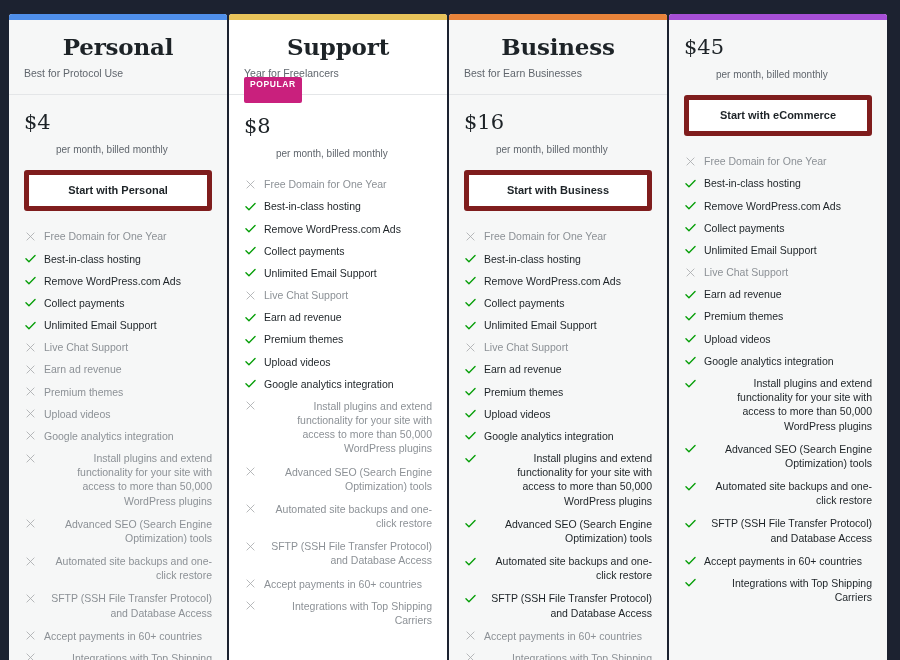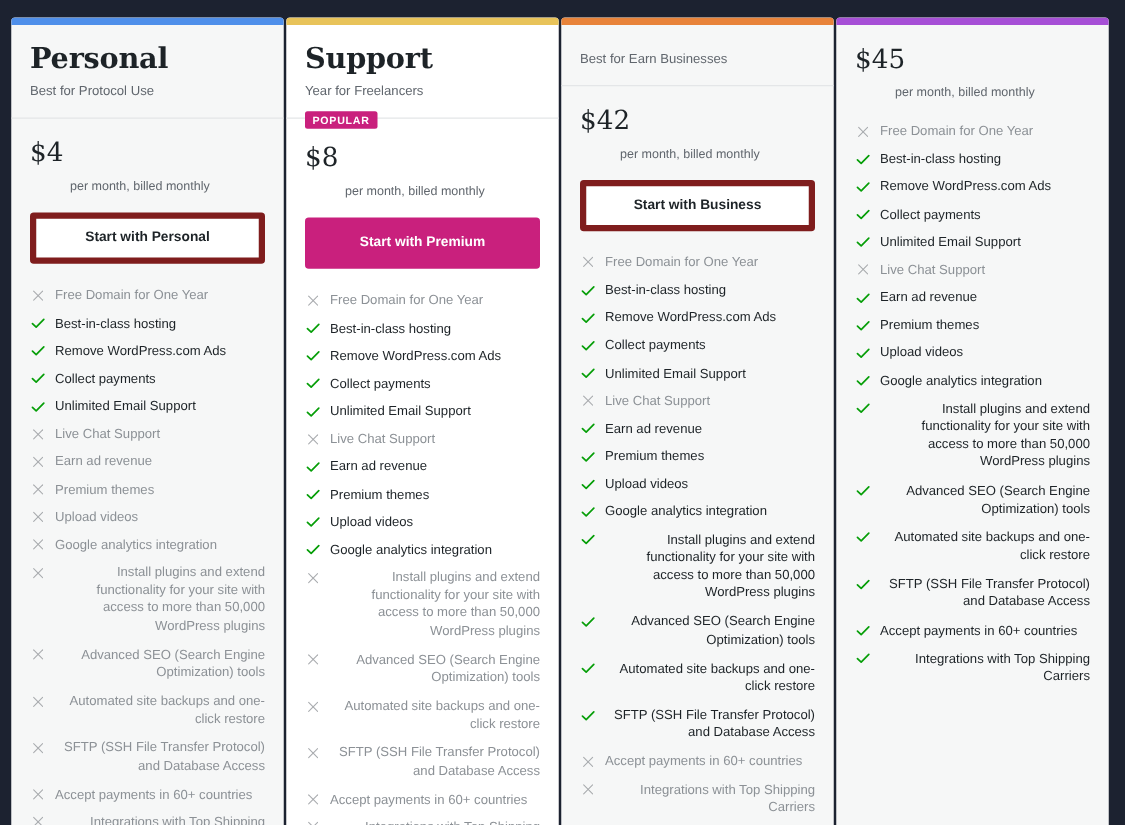--- a/index.html
+++ b/index.html
@@ -42,39 +42,40 @@
   .featured .card-header { padding-bottom: 13px; }
 
   .plan-name {
     font-family: "DejaVu Serif", "Liberation Serif", serif;
     font-size: 23px;
     font-weight: 700;
     color: #1d2327;
     letter-spacing: -0.2px;
     line-height: 1.15;
     white-space: nowrap;
+    text-align: center;
   }
 
   .plan-tagline {
     margin-top: 7px;
     font-size: 10.5px;
     color: #60666d;
     line-height: 1.3;
   }
 
   .popular-badge {
     position: absolute;
     left: 15px;
     bottom: -9px;
     background: #c9207d;
     color: #ffffff;
     font-size: 8.5px;
     font-weight: 700;
     letter-spacing: 0.6px;
-    padding: 3px 6px 3px 6px;
+    padding: 3px 6px 15px 6px;
     border-radius: 2px;
     line-height: 1;
   }
 
   .card-price-block {
     padding: 16px 15px 0 15px;
   }
   .featured .card-price-block { padding-top: 20px; }
 
   .price {
@@ -313,23 +314,20 @@
       <div class="accent-bar" style="background: rgb(232, 195, 90);"></div>
       <div class="card-header">
         <div class="plan-name">Support</div>
         <div class="plan-tagline">Year for Freelancers</div>
         <div class="popular-badge">POPULAR</div>
       </div>
       <div class="card-price-block">
         <div class="price">$8</div>
         <div class="price-note">per month, billed monthly</div>
       </div>
-      <div class="cta-wrap">
-        <button class="cta-button primary">Start with Premium</button>
-      </div>
       <ul class="feature-list">
         <li class="feature-item off">
           <span class="feature-icon">
             <svg width="11" height="11" viewBox="0 0 20 20" fill="none" stroke="#a7aaad" stroke-width="1.5" stroke-linecap="round">
               <path d="M3.5 3.5 L16.5 16.5"></path>
               <path d="M16.5 3.5 L3.5 16.5"></path>
             </svg>
           </span>
           <span class="feature-text">Free Domain for One Year</span>
         </li>
@@ -458,24 +456,25 @@
               <path d="M16.5 3.5 L3.5 16.5"></path>
             </svg>
           </span>
           <span class="feature-text">Integrations with Top Shipping Carriers</span>
         </li>
       </ul>
     </div>
     <div class="plan-card">
       <div class="accent-bar" style="background: rgb(232, 131, 58);"></div>
       <div class="card-header">
+        <div class="plan-name">Business</div>
         <div class="plan-tagline">Best for Earn Businesses</div>
       </div>
       <div class="card-price-block">
-        <div class="price">$42</div>
+        <div class="price">$16</div>
         <div class="price-note">per month, billed monthly</div>
       </div>
       <div class="cta-wrap">
         <button class="cta-button">Start with Business</button>
       </div>
       <ul class="feature-list">
         <li class="feature-item off">
           <span class="feature-icon">
             <svg width="11" height="11" viewBox="0 0 20 20" fill="none" stroke="#a7aaad" stroke-width="1.5" stroke-linecap="round">
               <path d="M3.5 3.5 L16.5 16.5"></path>
@@ -608,20 +607,23 @@
           <span class="feature-text">Integrations with Top Shipping Carriers</span>
         </li>
       </ul>
     </div>
     <div class="plan-card">
       <div class="accent-bar" style="background: rgb(166, 79, 214);"></div>
       <div class="card-price-block">
         <div class="price">$45</div>
         <div class="price-note">per month, billed monthly</div>
       </div>
+      <div class="cta-wrap">
+        <button class="cta-button">Start with eCommerce</button>
+      </div>
       <ul class="feature-list">
         <li class="feature-item off">
           <span class="feature-icon">
             <svg width="11" height="11" viewBox="0 0 20 20" fill="none" stroke="#a7aaad" stroke-width="1.5" stroke-linecap="round">
               <path d="M3.5 3.5 L16.5 16.5"></path>
               <path d="M16.5 3.5 L3.5 16.5"></path>
             </svg>
           </span>
           <span class="feature-text">Free Domain for One Year</span>
         </li>

